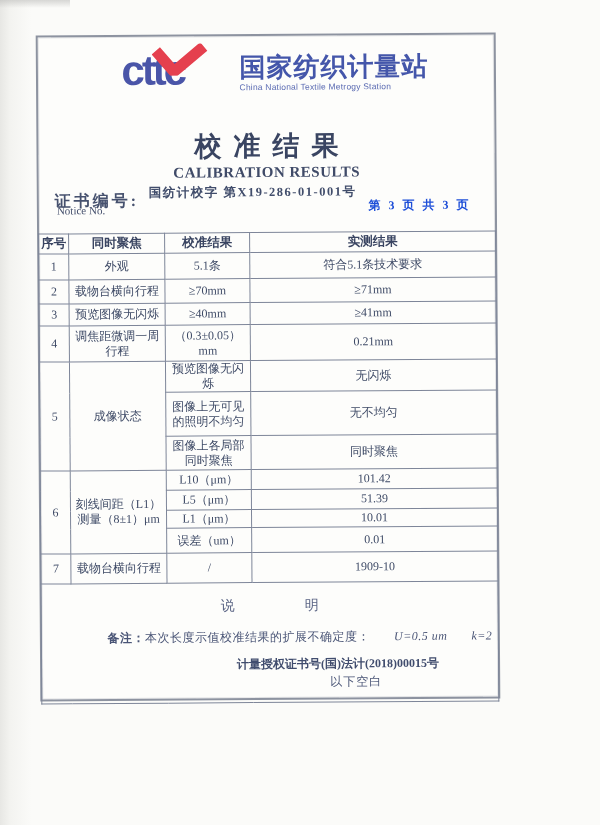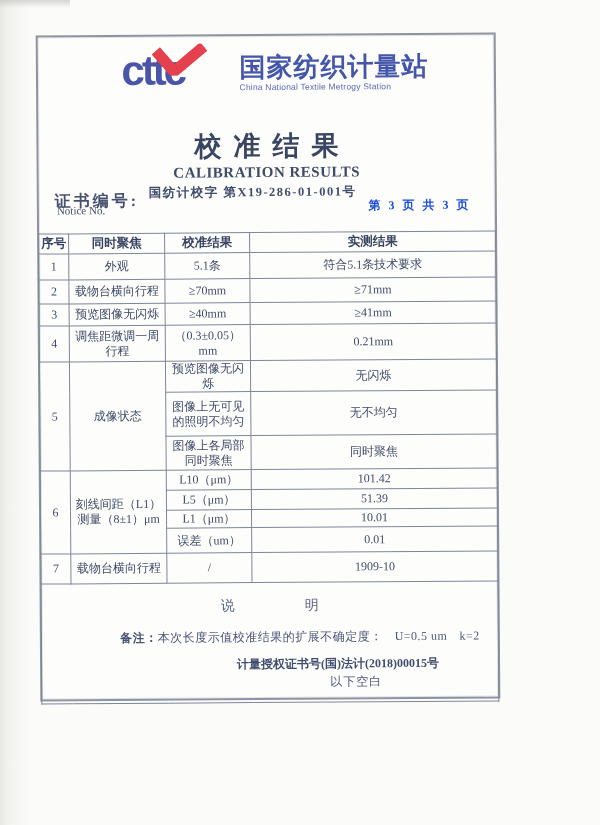--- a/index.html
+++ b/index.html
@@ -76,21 +76,21 @@
   tr.r7{height:30px;} tr.notes-row{height:120px;}
   .faint{color:#9aa3ba;margin-top:28px;}
   .mid{color:#6f79a0;}
   td.notes-cell{vertical-align:top;text-align:left;padding:6px 0 0 0;}
   .notes-title{
     text-align:center;font-size:14px;color:#5a6484;
     letter-spacing:70px;padding-left:70px;margin-top:2px;
   }
   .remark-line{margin:16px 0 0 60px;font-size:12px;color:#4a5576;letter-spacing:.5px;}
   .remark-label{font-weight:700;}
-  .uvals{font-family:"Liberation Serif","DejaVu Serif",serif;margin-left:12px;}
+  .uvals{font-style:italic;font-family:"Liberation Serif","DejaVu Serif",serif;margin-left:24px;}
   .auth-line{margin:12px 0 0 136px;font-size:12px;font-weight:700;color:#414d6e;}
   .blank-line{margin:3px 0 0 172px;font-size:12px;color:#4a5576;letter-spacing:1px;}
 </style>
 </head>
 <body>
 
 <div class="edge-shade"></div>
 <div class="top-shade"></div>
 
 <div class="sheet">

